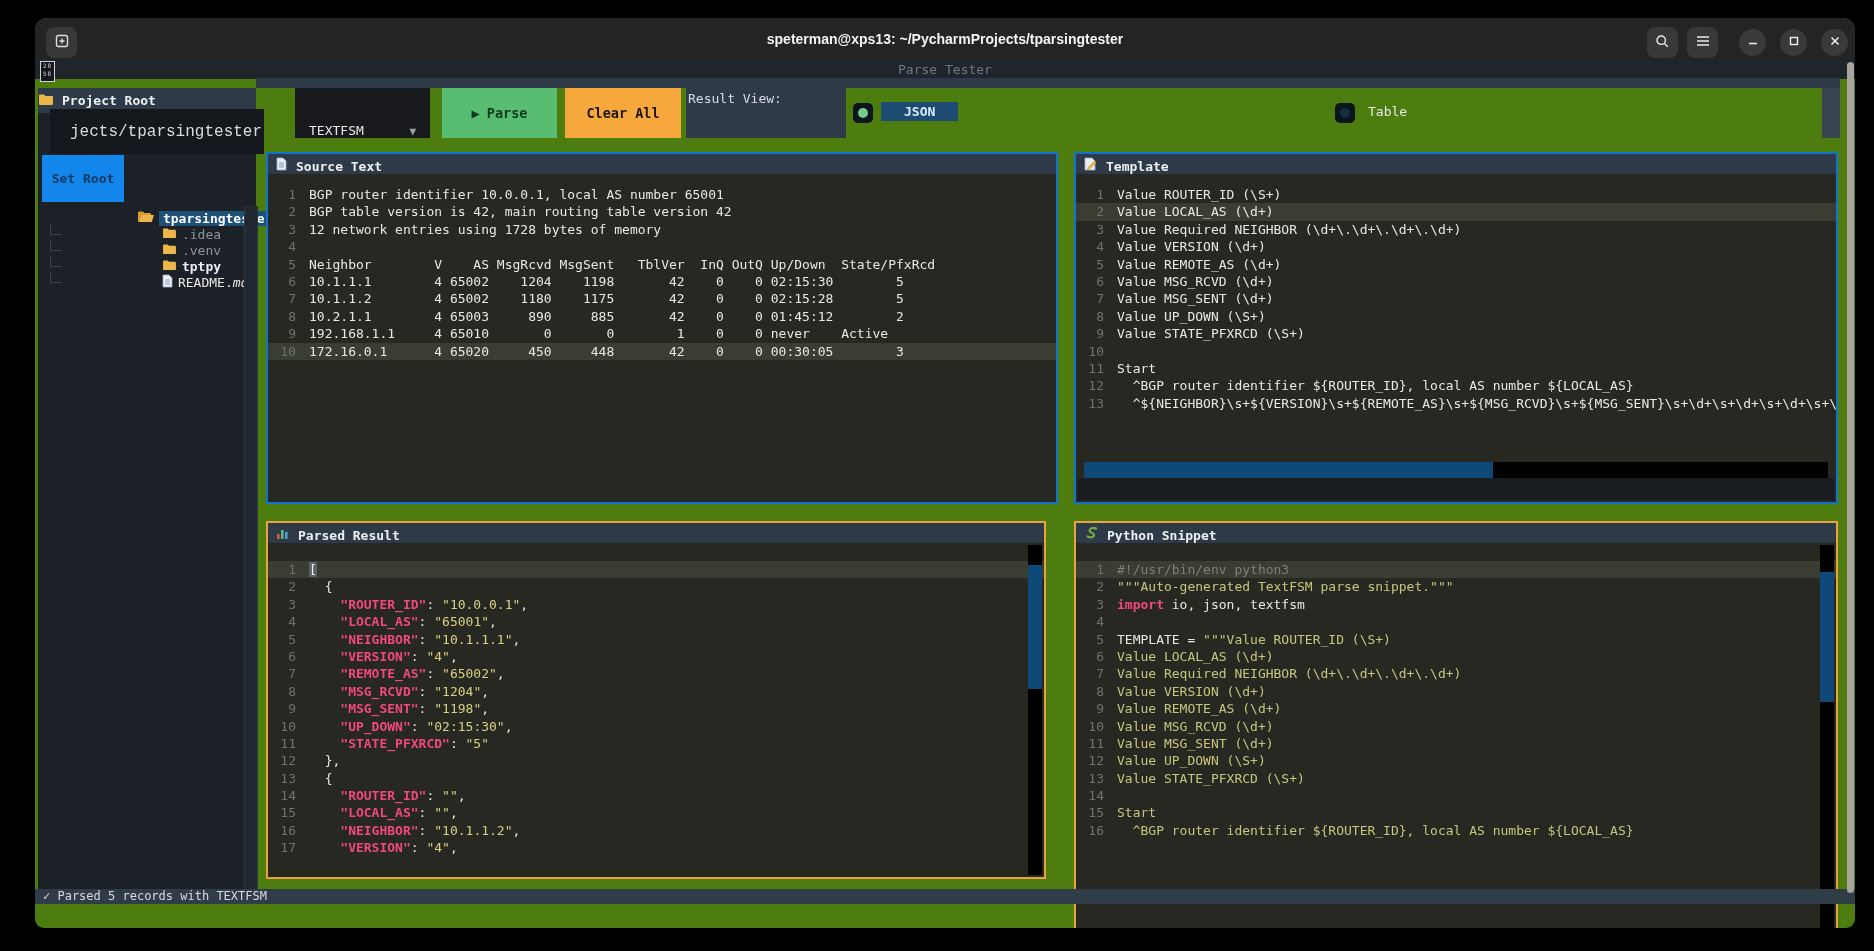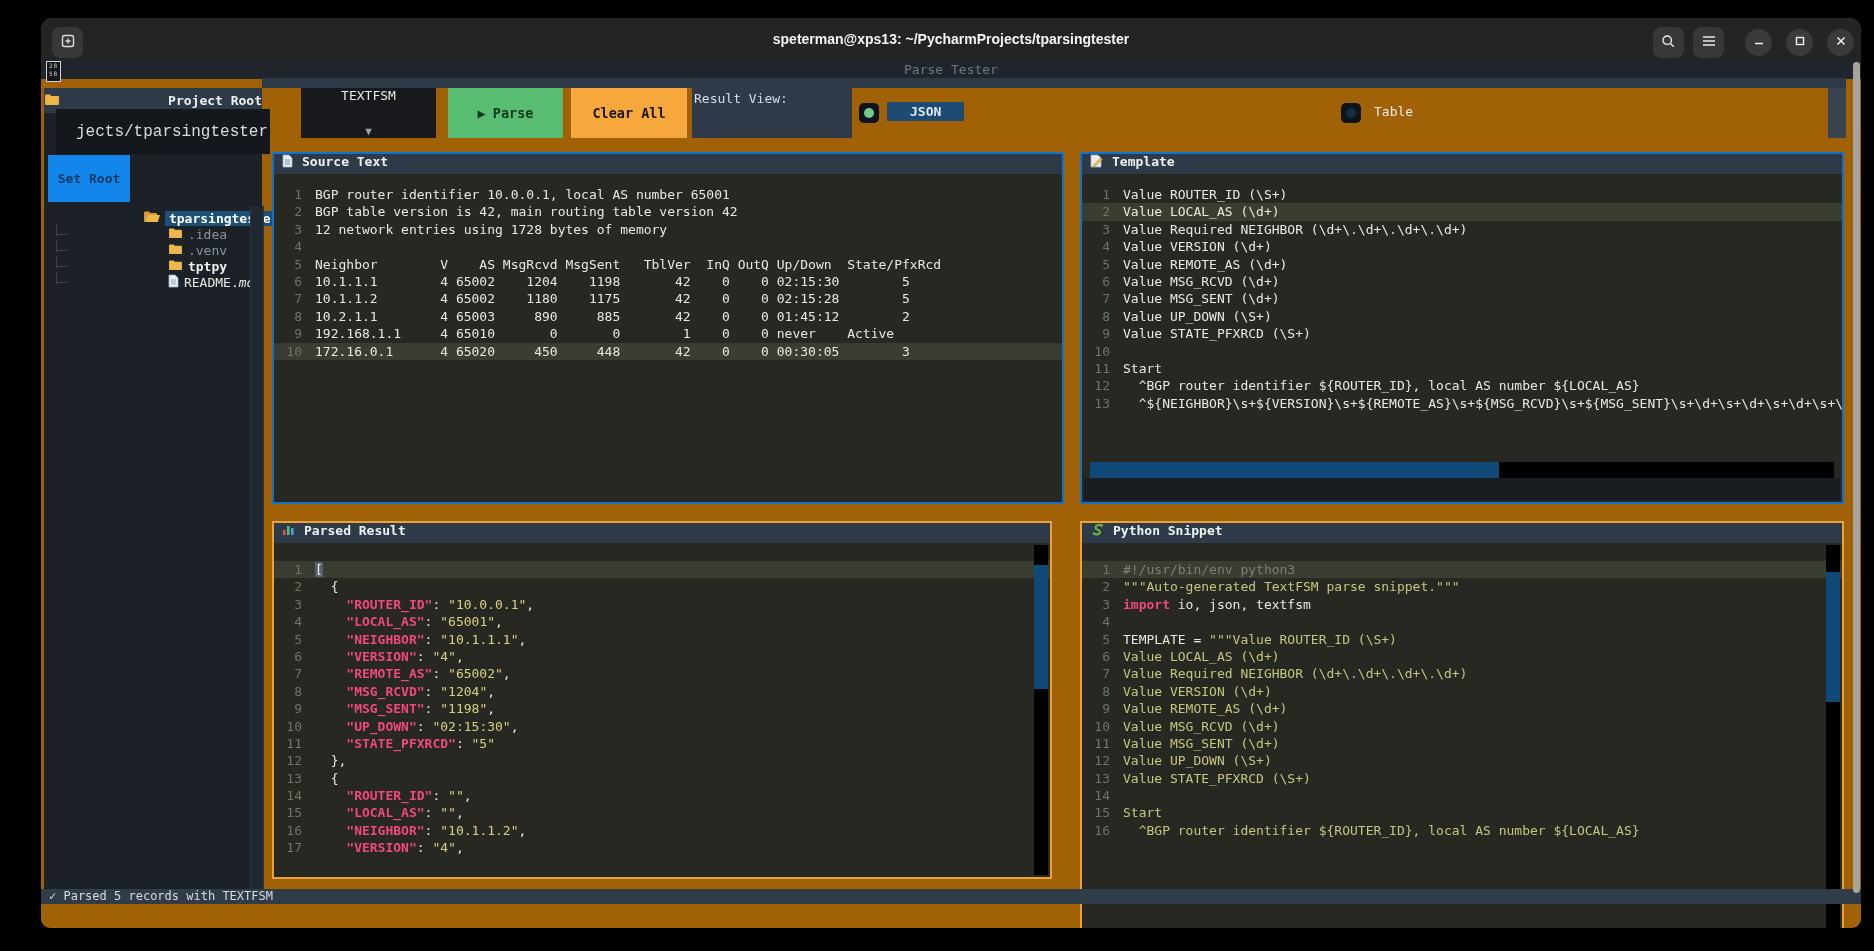--- a/index.html
+++ b/index.html
@@ -1,19 +1,19 @@
 <!DOCTYPE html>
 <html><head>
 <meta charset="utf-8">
 <style>
   html,body{margin:0;padding:0;background:#000;}
   .stage{position:relative;width:1874px;height:951px;background:#000;overflow:hidden;
          font-family:"DejaVu Sans Mono",monospace;font-size:13px;color:#e9e9e2;}
-  .window{position:absolute;left:41px;top:18px;width:1820px;height:910px;
-          background:#a16207;border-radius:12px 12px 9px 9px;overflow:hidden;}
+  .window{position:absolute;left:35px;top:18px;width:1820px;height:910px;
+          background:#4d7c0f;border-radius:12px 12px 9px 9px;overflow:hidden;}
   
   .titlebar{position:absolute;left:0;top:0;width:100%;height:42px;background:#242424;}
   .win-title{position:absolute;left:0;right:0;top:0;height:42px;line-height:42px;text-align:center;
              color:#f4f4f4;font-family:"Liberation Sans",sans-serif;font-weight:bold;font-size:14px;}
   .tb-btn{position:absolute;top:9px;width:31px;height:31px;border-radius:8px;background:#383838;
           display:flex;align-items:center;justify-content:center;}
   .tb-circle{position:absolute;top:11px;width:27px;height:27px;border-radius:50%;background:#3a3a3a;
           display:flex;align-items:center;justify-content:center;}
   
   .app-header{position:absolute;left:0;top:42px;width:100%;height:19px;background:#20252b;
@@ -31,37 +31,37 @@
   .fkey b{color:#e59a28;font-weight:bold;}
   .fpalette{position:absolute;right:18px;top:0px;height:20px;line-height:20px;
             border-left:1px solid #39414c;padding-left:12px;}
   .fpalette b{color:#e59a28;font-weight:bold;}
   .term-scrollbar{position:absolute;left:1812px;top:44px;width:7px;height:831px;background:#a7a39d;border-radius:4px;}
   
   .sidebar{position:absolute;left:3px;top:70px;width:218px;height:803px;background:#1b2127;}
   .side-scroll{position:absolute;left:206px;top:118px;width:12px;height:685px;background:#202831;
                border-left:1px solid #2c3744;border-right:1px solid #2c3744;}
   .proot{position:absolute;left:0;top:0;width:100%;height:25px;display:flex;align-items:center;gap:8px;
-         padding-left:0;box-sizing:border-box;font-weight:bold;color:#eef1f4;justify-content:space-between;}
+         padding-left:0;box-sizing:border-box;font-weight:bold;color:#eef1f4;}
   .path-input{position:absolute;left:12px;top:21px;width:192px;height:43px;background:#14171b;border:none;
               color:#d8dde2;font-family:Liberation Mono, monospace;font-size:16px;padding-left:20px;}
   .set-root{position:absolute;left:4px;top:67px;width:82px;height:47px;background:#1286ea;border:none;
             color:#0c3a63;font-weight:bold;font-family:"DejaVu Sans Mono",monospace;font-size:13px;}
   .tree{position:absolute;left:0;top:122px;width:100%;}
   .trow{height:16px;display:flex;align-items:center;white-space:pre;}
   .trow .lbl{margin-left:5px;}
   .trow.root .lbl{background:#1d5076;color:#fff;font-weight:bold;padding:0 4px;margin-left:4px;}
   .trow.dim .lbl{color:#8d949c;}
   .trow.bold .lbl{color:#eceff2;font-weight:bold;}
   .guide{display:inline-block;width:20px;height:16px;margin-left:10px;position:relative;}
   .guide::before{content:"";position:absolute;left:2px;top:-2px;bottom:6px;border-left:1px solid #3c434a;}
   .guide::after{content:"";position:absolute;left:2px;top:8px;width:12px;border-top:1px solid #3c434a;}
   
   .select{position:absolute;left:260px;top:70px;width:135px;height:50px;background:#17191d;
-          display:flex;align-items:center;justify-content:space-between;padding:0 14px;box-sizing:border-box;flex-direction:column;}
+          display:flex;align-items:flex-end;justify-content:space-between;padding:0 14px;box-sizing:border-box;}
   .select .arrow{color:#98a1aa;font-size:11px;}
   .btn{position:absolute;top:70px;height:50px;border:none;font-family:"DejaVu Sans Mono",monospace;
        font-size:13.5px;font-weight:bold;display:flex;align-items:center;justify-content:center;gap:7px;}
   .btn-parse{left:407px;width:115px;background:#58bd70;color:#123a20;}
   .btn-clear{left:530px;width:116px;background:#f7a83c;color:#1d1504;}
   .rv-block{position:absolute;left:651px;top:60px;width:160px;height:60px;}
   .rv-label{position:absolute;left:653px;top:73px;color:#d6dde4;}
   .radio{position:absolute;top:85px;width:20px;height:20px;border-radius:5px;background:#0d141b;
          display:flex;align-items:center;justify-content:center;}
   .radio .dot{width:10px;height:10px;border-radius:50%;}
@@ -75,21 +75,21 @@
   .tb-endblock{position:absolute;left:1787px;top:70px;width:18px;height:50px;background:#3a4450;}
   
   .panel{position:absolute;box-sizing:border-box;border:2px solid;}
   .panel.blue{border-color:#1173d0;}
   .panel.orange{border-color:#eba13c;}
   .p-src{left:231px;top:134px;width:792px;height:352px;}
   .p-tpl{left:1039px;top:134px;width:764px;height:352px;}
   .p-res{left:231px;top:503px;width:780px;height:358px;}
   .p-py{left:1039px;top:503px;width:764px;height:448px;}
   .phead{position:absolute;left:0;top:0;width:100%;height:20px;background:#2e3a48;
-         display:flex;align-items:flex-start;gap:9px;padding-left:8px;box-sizing:border-box;
+         display:flex;align-items:flex-end;gap:9px;padding-left:8px;box-sizing:border-box;
          font-weight:bold;color:#eef1f4;}
   .pbody{position:absolute;left:0;top:20px;right:0;bottom:0;background:#262821;overflow:hidden;}
   .pbody.pt12{padding-top:12px;}
   .pbody.pt18{padding-top:18px;}
   .cl{display:flex;height:17.4px;line-height:17.4px;white-space:pre;}
   .cl .ln{width:28px;text-align:right;color:#6d7468;flex:none;margin-right:13px;}
   .cl .ct{white-space:pre;}
   .cl.hl{background:#3a3d31;}
   .ct .k{color:#f2497c;font-weight:bold;}
   .ct .v{color:#d8d183;}

